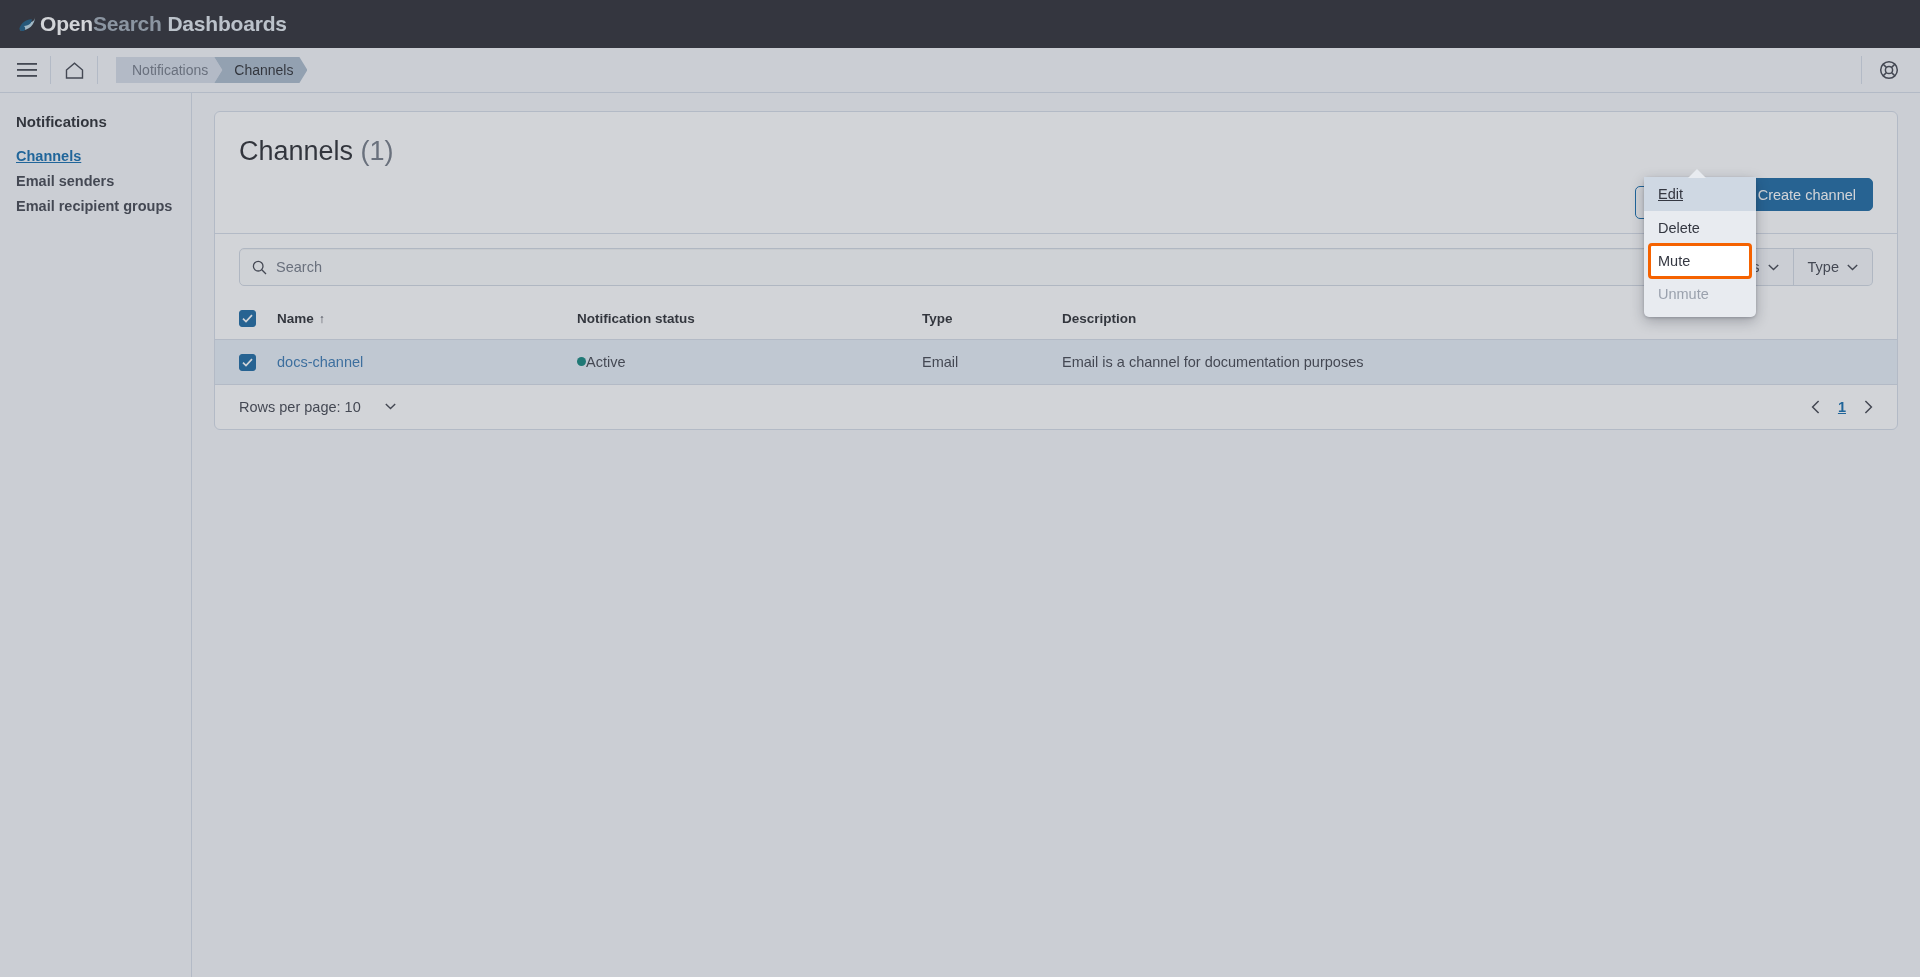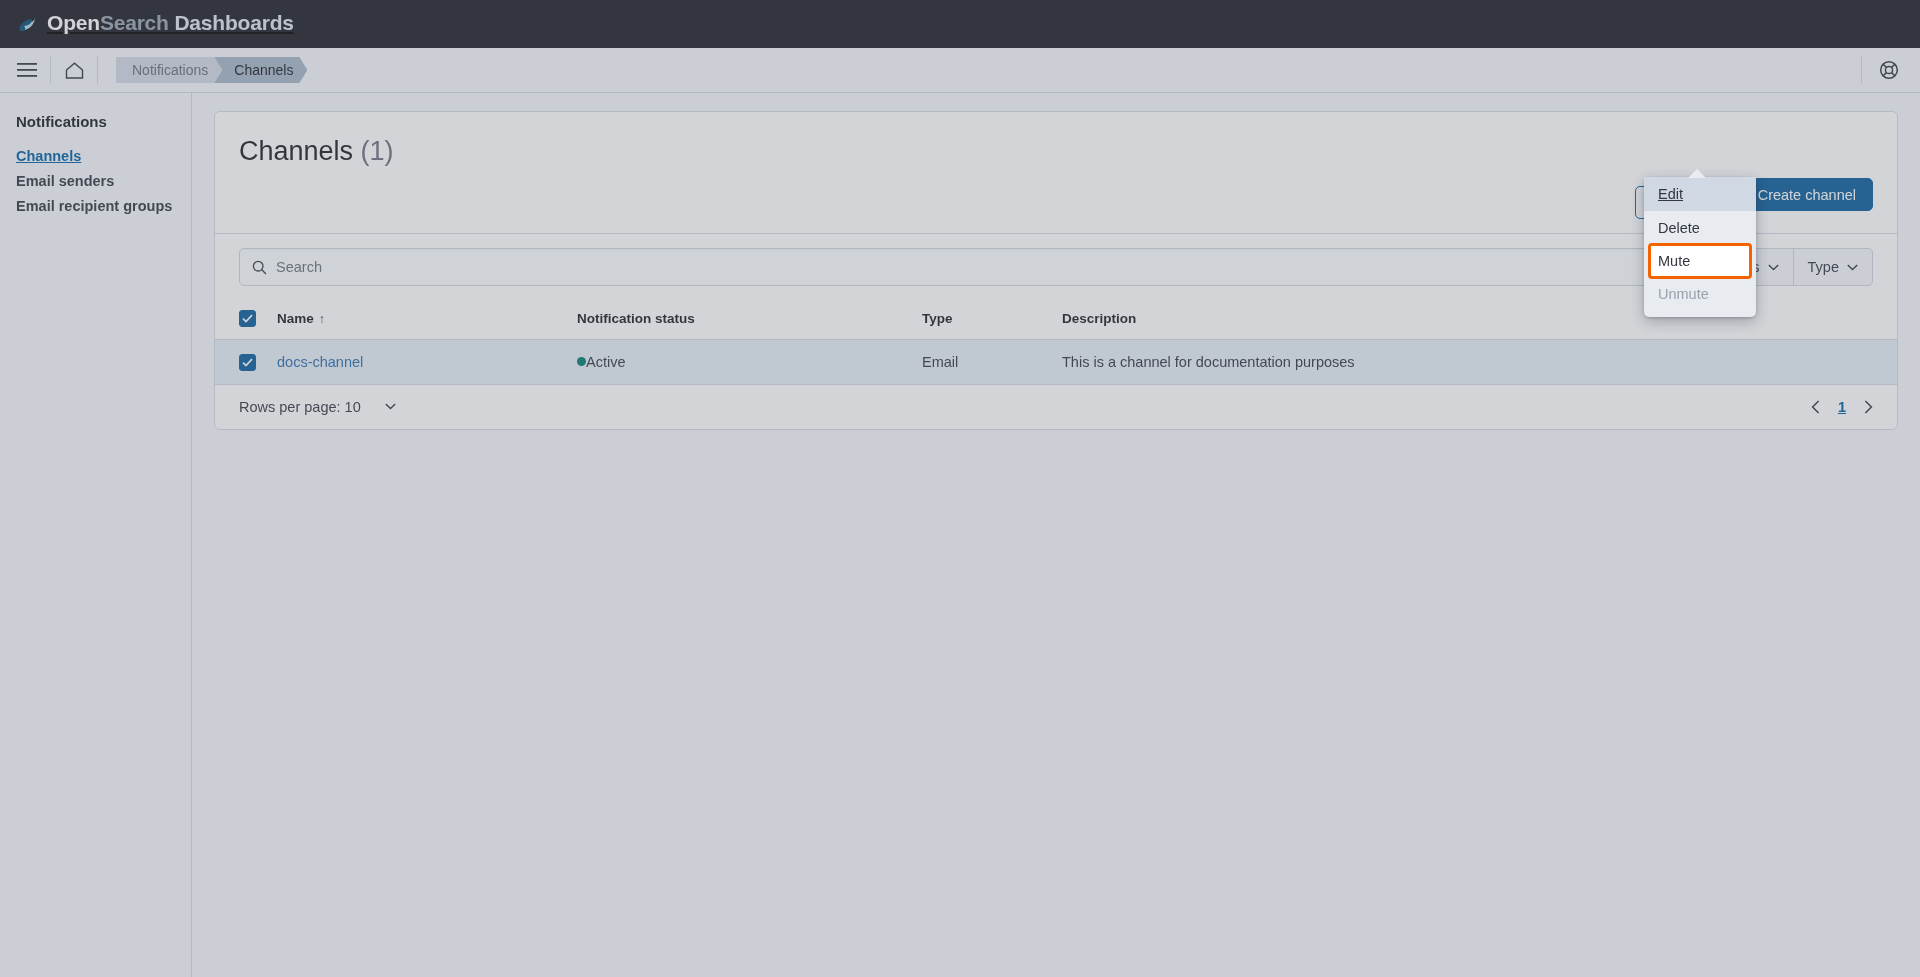--- a/index.html
+++ b/index.html
@@ -31,23 +31,21 @@
   
   .top-header {
     height: 48px;
     background: #1d1e24;
     display: flex;
     align-items: center;
     padding-left: 14px;
   }
   .brand {
     display: flex;
-    align-items: flex-start;
-    gap: 7px;
-    text-decoration: underline;
+    align-items: center;
   }
   .brand-mark { width: 26px; height: 26px; display:block; }
   .brand-text {
     font-size: 21px;
     letter-spacing: -0.2px;
     white-space: nowrap;
   }
   .brand-text .b-open { color: #ffffff; font-weight: 700; }
   .brand-text .b-search { color: #9aa5b1; font-weight: 700; }
   .brand-text .b-dash { color: #dfe5eb; font-weight: 600; }
@@ -480,21 +478,21 @@
               <td class="col-name">
                 <span class="link-cell">docs-channel</span>
               </td>
               <td class="col-status">
                 <span class="status-cell">
                   <span class="status-dot"></span>
                   <span>Active</span>
                 </span>
               </td>
               <td class="col-type">Email</td>
-              <td>This is a channel for documentation purposes</td>
+              <td>Email is a channel for documentation purposes</td>
             </tr>
           </tbody>
         </table>
 
         <div class="table-footer">
           <div class="rows-per-page">
             <span>Rows per page: 10</span>
             <svg width="11" height="7" viewBox="0 0 11 7">
               <path d="M0.8 1 L5.5 5.6 L10.2 1" fill="none" stroke="#343741" stroke-width="1.4"></path>
             </svg>

